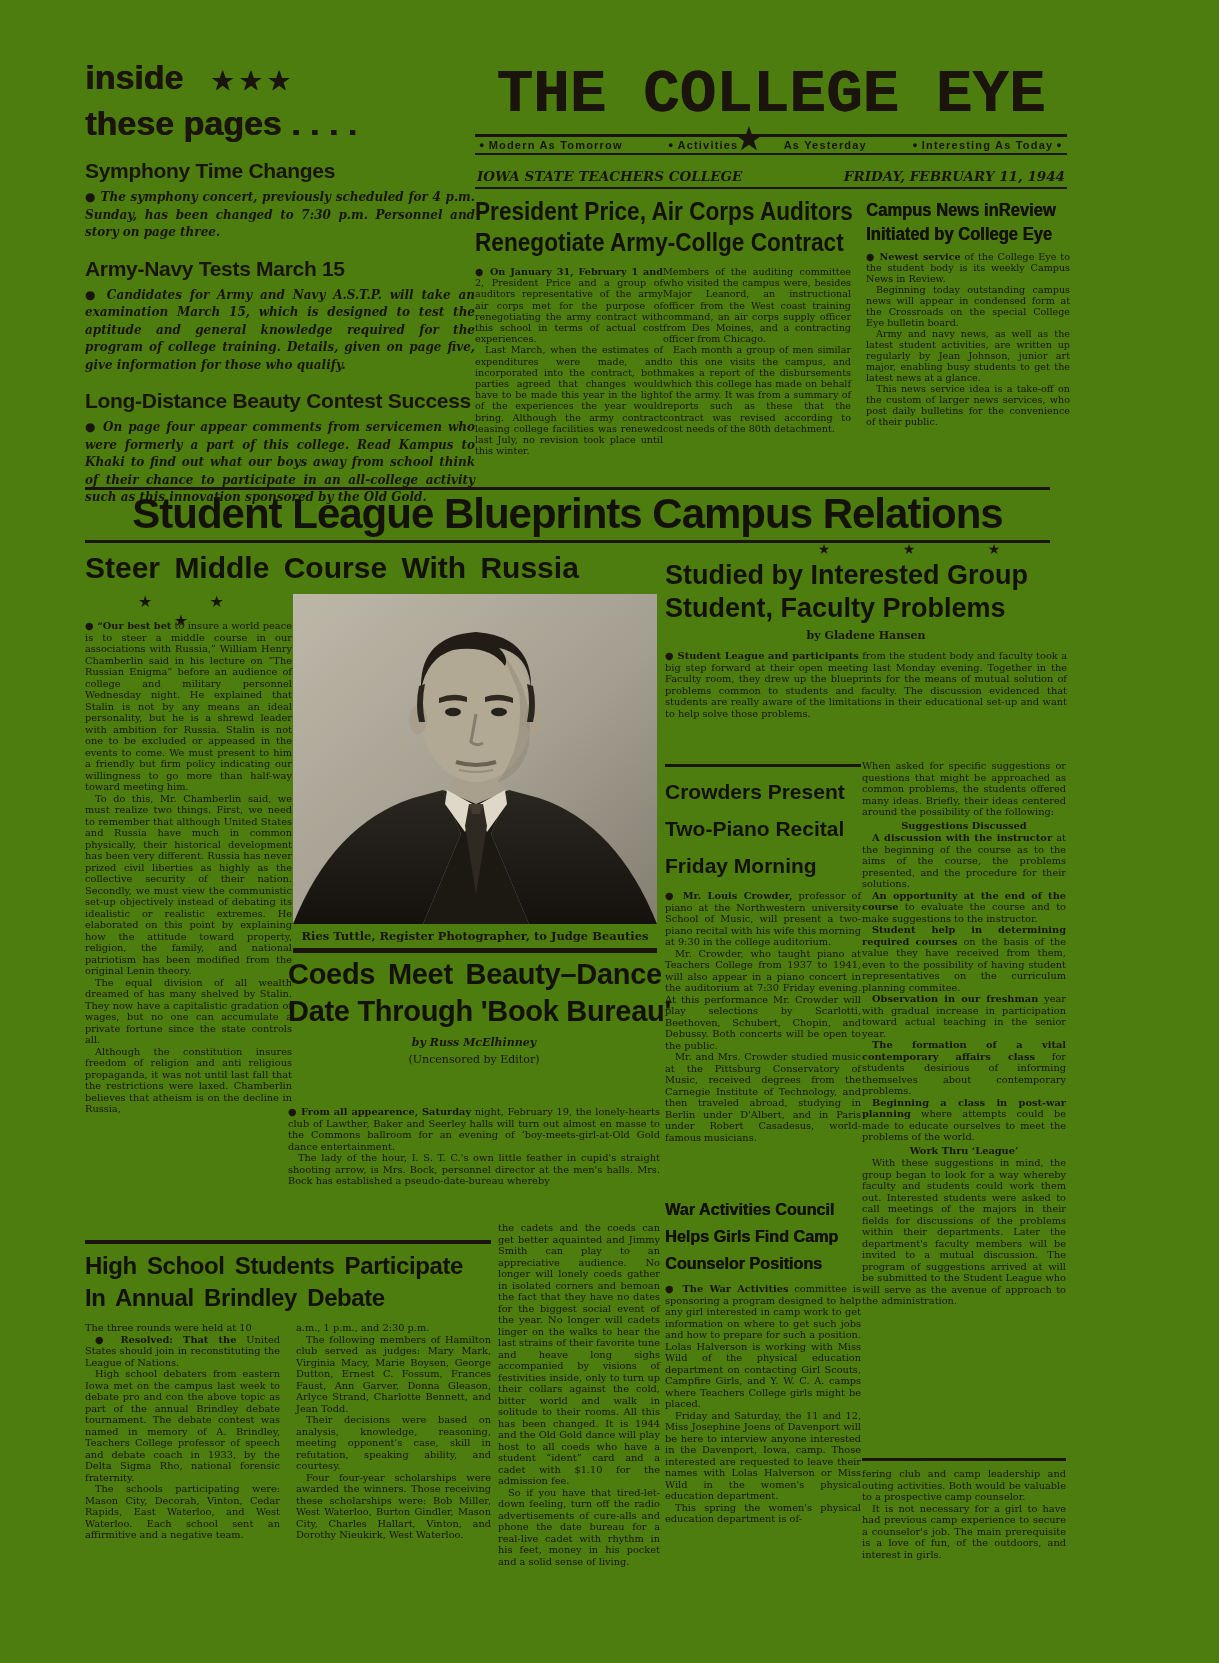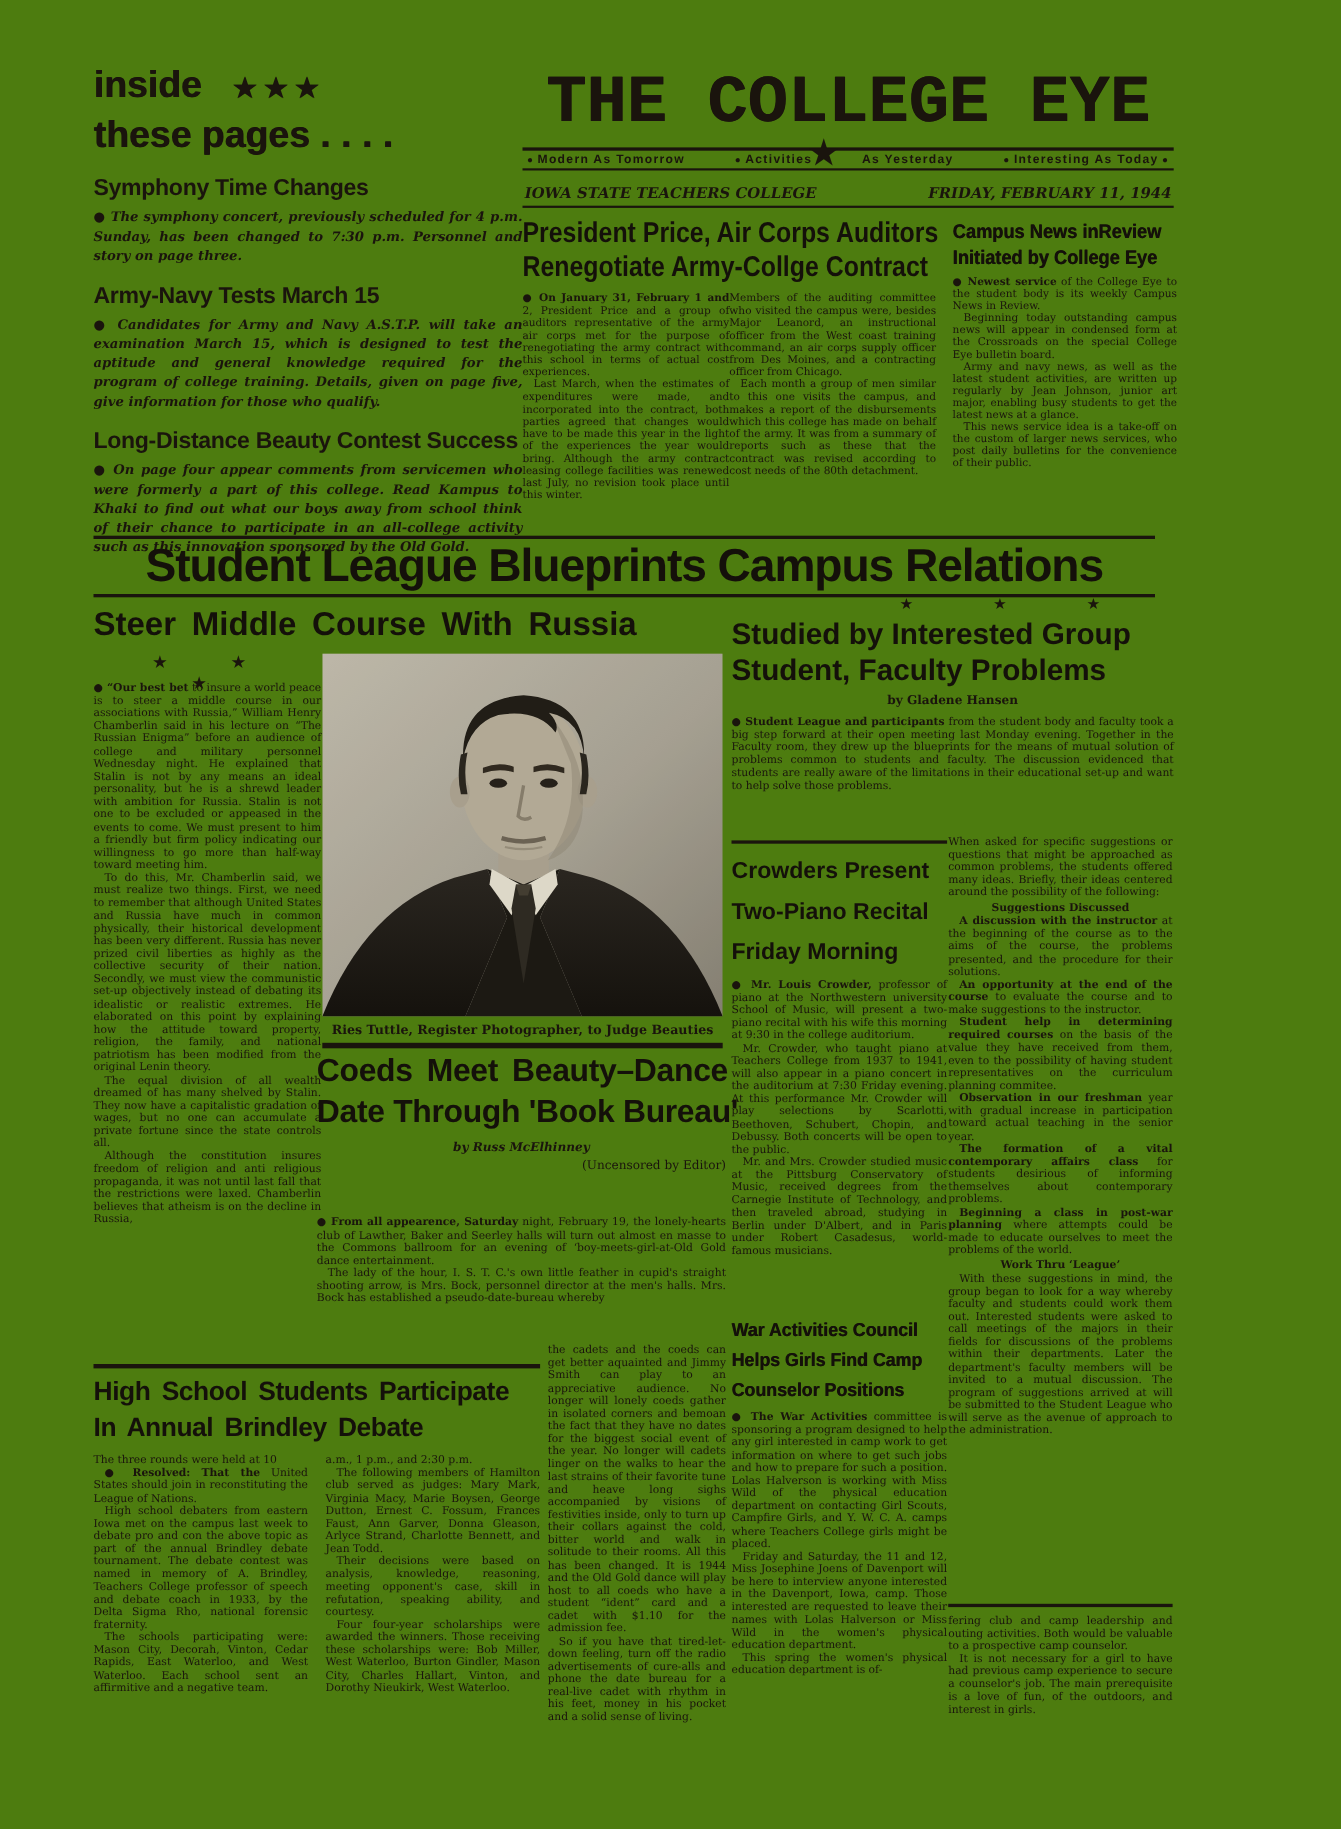--- a/index.html
+++ b/index.html
@@ -29,21 +29,21 @@
   .teaser-title{font-family:"Liberation Sans", sans-serif;font-weight:700;font-size:21px;letter-spacing:-.3px;margin-top:15px;white-space:nowrap;}
   .teaser-body{font-style:italic;font-weight:700;font-size:12px;line-height:17.5px;text-align:justify;margin-top:6px;}
   .mega{font-family:"Liberation Sans", sans-serif;font-weight:700;font-size:34px;line-height:42px;letter-spacing:0;text-shadow:.7px 0 0 currentColor;}
   
   .mast-title{font-family:Liberation Mono, monospace;font-weight:700;font-size:61px;line-height:66px;text-align:center;letter-spacing:0;white-space:nowrap;text-shadow:.5px 0 0 currentColor;}
   .tagrow{display:flex;justify-content:space-between;align-items:center;font-family:"Liberation Sans", sans-serif;font-weight:700;font-size:11px;letter-spacing:1.2px;padding:2px 4px;position:relative;}
   .tag{display:flex;align-items:center;gap:3px;}
   .dot{font-size:9px;}
   .dateline{display:flex;justify-content:space-between;font-style:italic;font-weight:700;font-size:13.5px;padding:13px 2px 3px 2px;}
   .byline{text-align:center;font-weight:700;font-size:11px;}
-  .note{text-align:right;font-size:11px;}
+  .note{text-align:center;font-size:11px;}
   .stars{font-size:16px;letter-spacing:26px;text-align:center;}
   .caption{text-align:center;font-weight:700;font-size:11.5px;}
 </style>
 </head>
 <body>
 
 <div id="page">
 
   <div class="abs" style="left:85px;top:56px;width:390px;">
     <div class="mega"><span>inside</span>&nbsp;&nbsp;&nbsp;<span style="font-size:24px;letter-spacing:0;">★   ★   ★</span></div>

